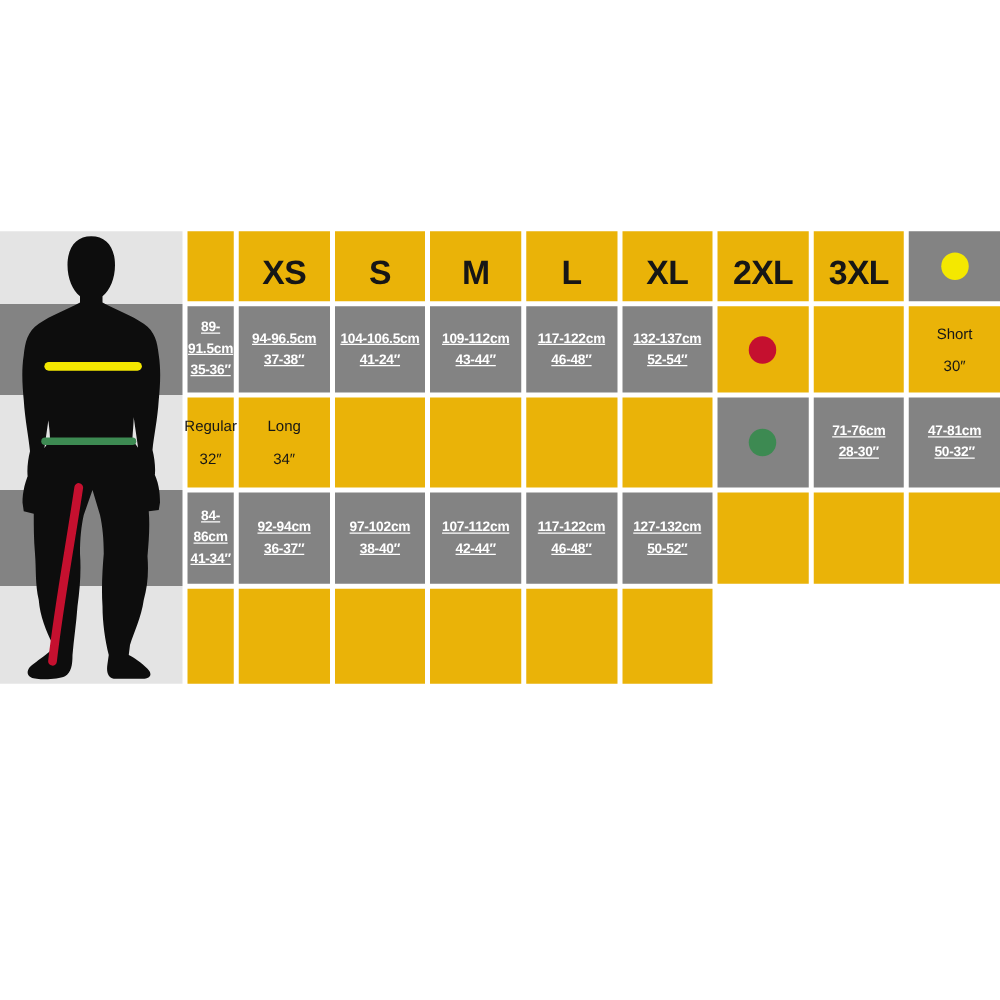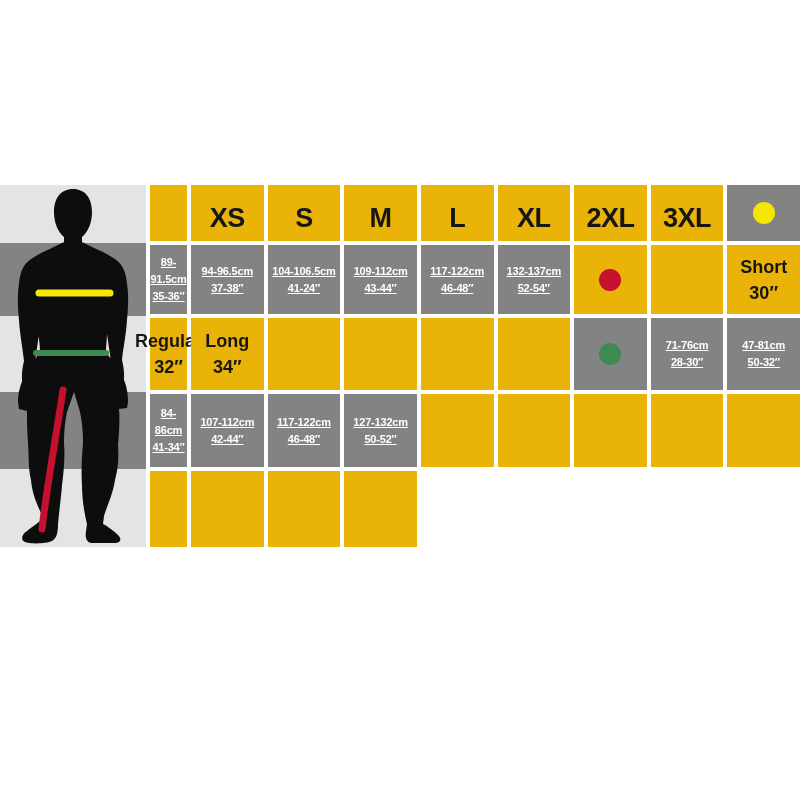--- a/index.html
+++ b/index.html
@@ -21,21 +21,21 @@
       #838383 207px,#838383 284px,
       #e4e4e4 284px,#e4e4e4 362px);
   }
   .figure-cell svg{display:block;width:146px;height:362px;}
   .cell{display:flex;flex-direction:column;align-items:center;justify-content:center;text-align:center;}
   .light{background:#eab308;}
   .dark{background:#838383;}
   .head{font-size:27px;font-weight:bold;color:#161616;padding-top:10px;letter-spacing:-0.5px;}
   .txt{font-size:11px;font-weight:bold;color:#ffffff;line-height:17px;letter-spacing:-0.2px;text-decoration:underline;}
   .txt.small{font-size:9.5px;}
-  .fit-txt{font-size:18px;font-weight:bold;color:#161616;line-height:26px;}
+  .fit-txt{font-size:12px;font-weight:normal;color:#161616;line-height:26px;}
   .dot{width:22px;height:22px;border-radius:50%;}
   .dot-chest{background:#f4e800;}
   .dot-fit{background:#c5102f;}
   .dot-waist{background:#3d8a52;}
 </style>
 </head>
 <body>
 
 <div class="canvas">
   <div class="grid">
@@ -193,20 +193,28 @@
     </div>
     <div class="cell dark txt">
       <div>47-81cm</div>
       <div>50-32″</div>
     </div>
     <div class="cell dark txt">
       <div>84-86cm</div>
       <div>41-34″</div>
     </div>
     <div class="cell dark txt">
+      <div>92-94cm</div>
+      <div>36-37″</div>
+    </div>
+    <div class="cell dark txt">
+      <div>97-102cm</div>
+      <div>38-40″</div>
+    </div>
+    <div class="cell dark txt">
       <div>107-112cm</div>
       <div>42-44″</div>
     </div>
     <div class="cell dark txt">
       <div>117-122cm</div>
       <div>46-48″</div>
     </div>
     <div class="cell dark txt">
       <div>127-132cm</div>
       <div>50-52″</div>

